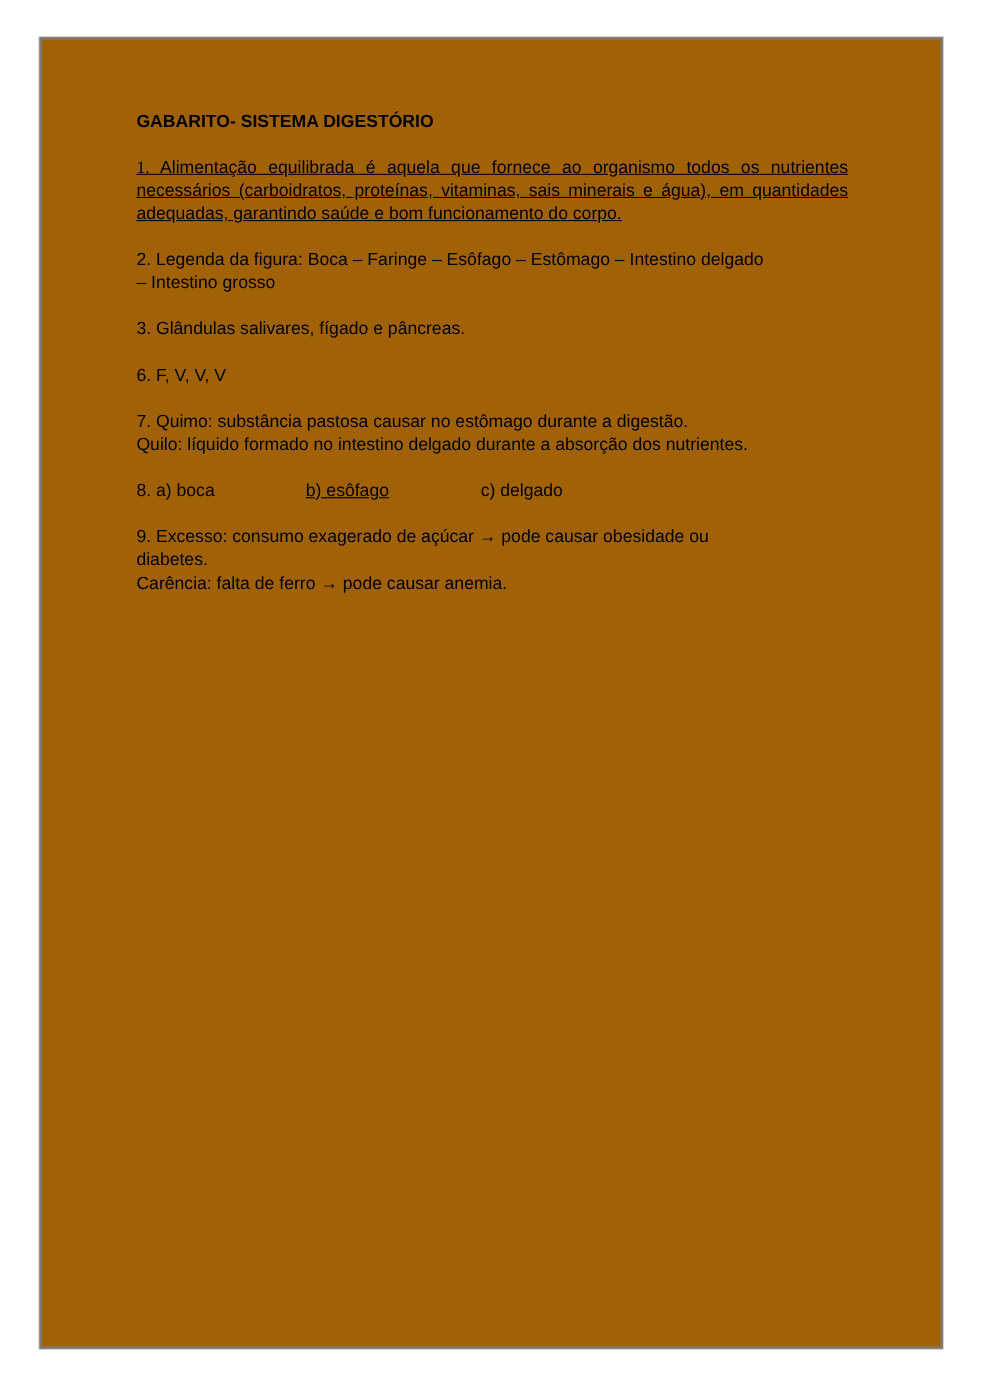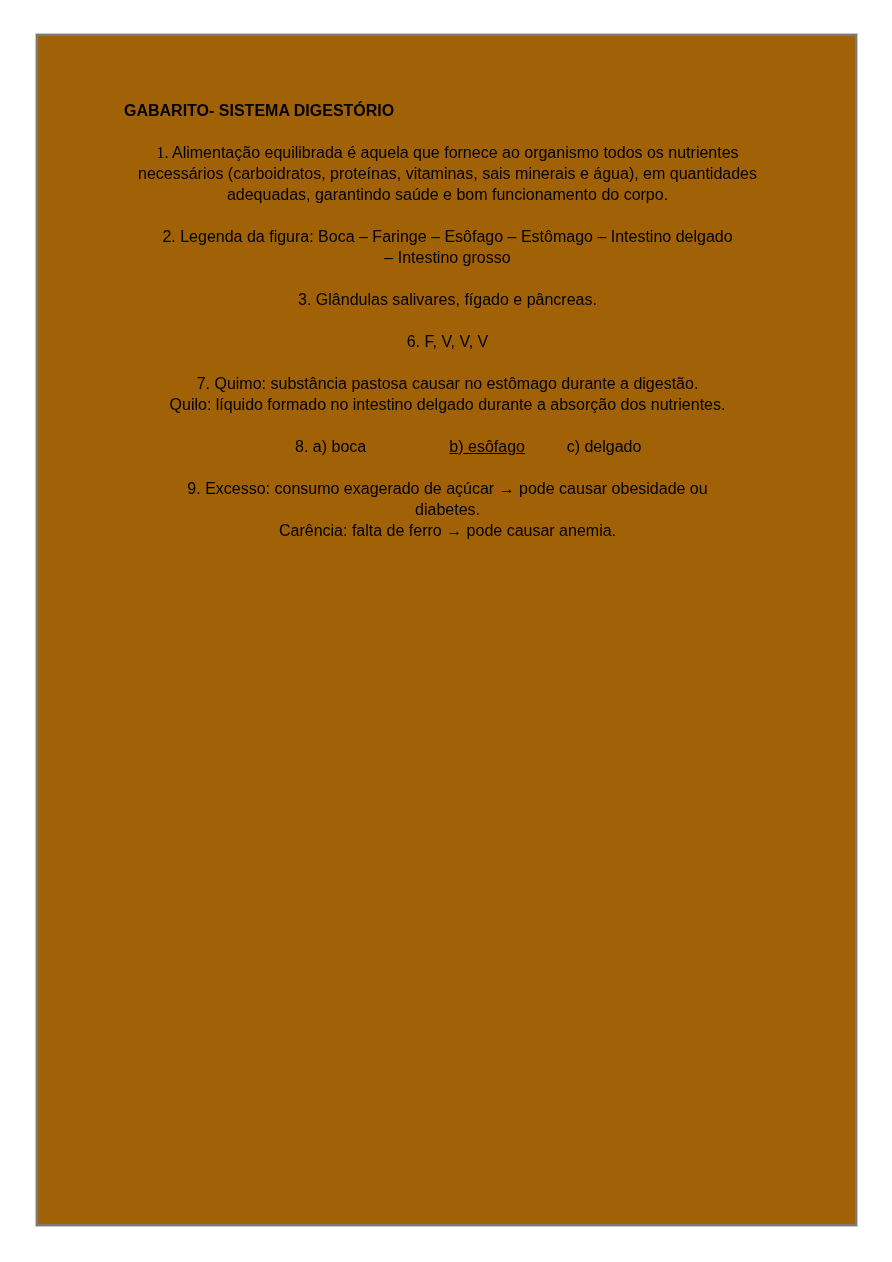--- a/index.html
+++ b/index.html
@@ -30,24 +30,23 @@
   .title {
     font-size: 16px;
     line-height: 21px;
     font-weight: bold;
     margin: 0 0 21px 0;
   }
   p.answer {
     font-size: 16px;
     line-height: 21px;
     margin: 0 0 21px 0;
-    text-align: center;
   }
   .pre { white-space: pre-line; }
-  .just { text-align: justify; }
+  .just { text-align: justify; text-decoration: underline; }
   .num-serif { font-family: "Liberation Serif", serif; }
   .num-bold { font-weight: bold; }
   .c1 { display: inline-block; width: 154px; }
   .c2 { display: inline-block; width: 159px; text-decoration: underline; }
 </style>
 </head>
 <body>
 
 <div class="page">
   <div class="content">

